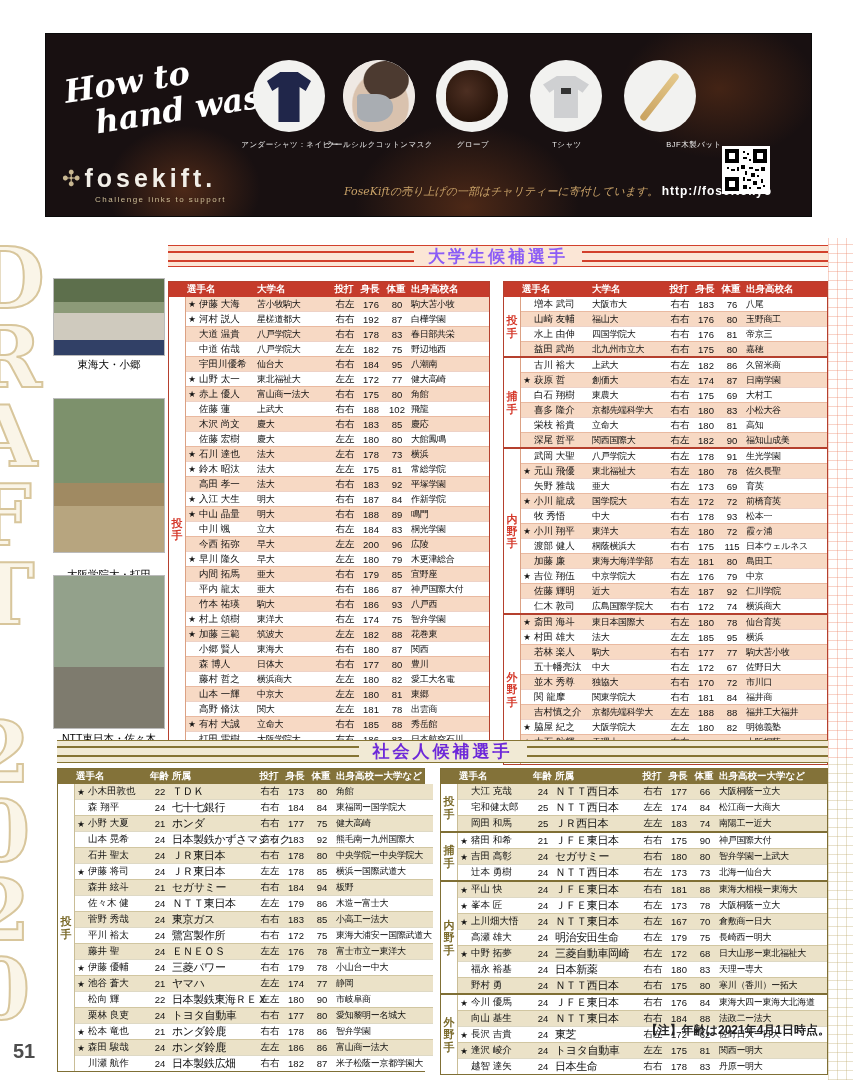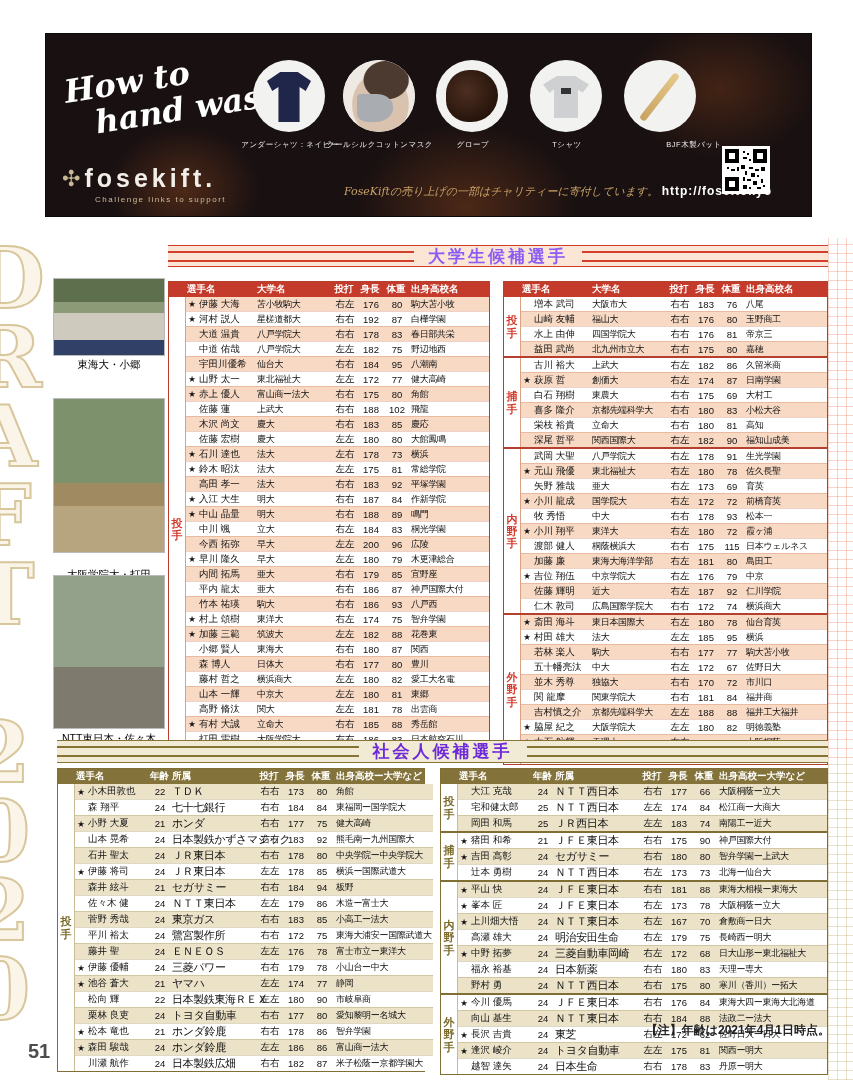--- a/index.html
+++ b/index.html
@@ -62,21 +62,21 @@
   
   .photo{position:absolute;left:53px;width:112px;z-index:1;border:1px solid #bbb;box-sizing:border-box;}
   .ph1{top:278px;height:78px;
     background:linear-gradient(180deg,#5d6f4c 0 30%,#8c9a78 30% 45%,#cfcabe 45% 80%,#314066 80%);}
   .ph2{top:398px;height:155px;
     background:linear-gradient(180deg,#7d916c 0 55%,#a08a62 55% 70%,#b7a57f 70%);}
   .ph3{top:575px;height:154px;
     background:linear-gradient(180deg,#93a18b 0 60%,#7e7b6e 60%);}
   .caption{position:absolute;left:50px;width:118px;text-align:center;font-size:10.5px;color:#000;z-index:1;}
   .cap1{top:358px;} .cap2{top:557px;margin-top:11px;} .cap3{top:732px;}
-  .page-num{position:absolute;left:28px;top:1040px;font-size:20px;font-weight:bold;color:#4d4d4d;z-index:3;}
+  .page-num{position:absolute;left:13px;top:1040px;font-size:20px;font-weight:bold;color:#4d4d4d;z-index:3;}
 
   
   .band{position:absolute;display:flex;align-items:center;box-sizing:border-box;z-index:2;}
   .band .line{flex:1;height:7px;border-top:2px solid;border-bottom:2px solid;}
   .band .title{margin:0 14px;font-weight:bold;letter-spacing:3px;white-space:nowrap;}
   .band1{left:168px;top:245px;width:660px;height:22px;background:#fbe6d6;
          border-top:1px solid #d2402c;border-bottom:1px solid #d2402c;}
   .band1 .line{border-color:#d2402c;}
   .band1 .title{color:#8b5cf6;font-size:17px;}
   .band2{left:57px;top:740px;width:771px;height:23px;background:#f1ead5;

